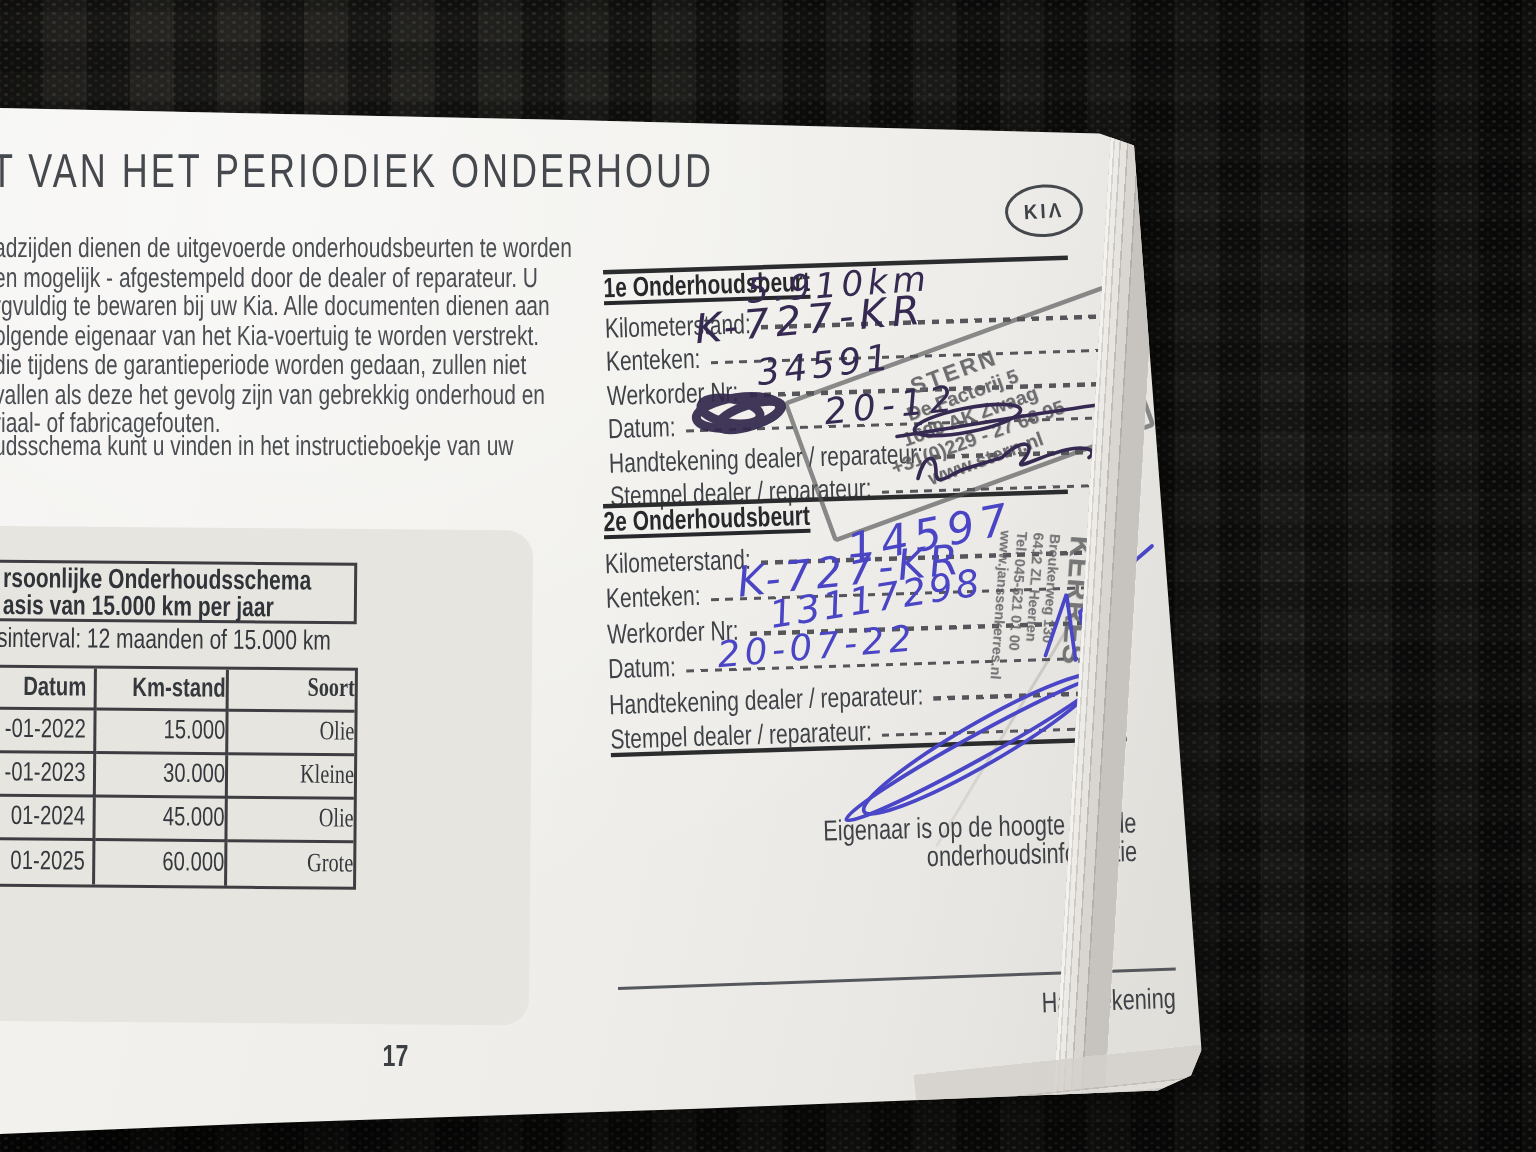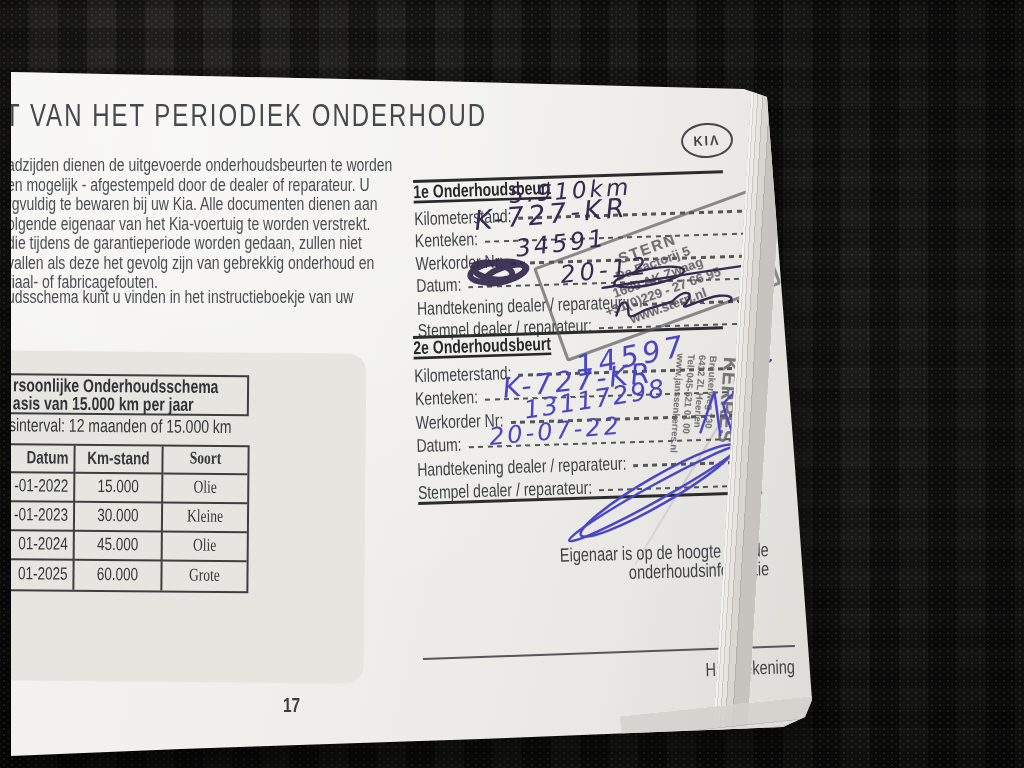--- a/index.html
+++ b/index.html
@@ -9,21 +9,21 @@
       radial-gradient(ellipse at 50% 45%, rgba(0,0,0,0) 50%, rgba(0,0,0,.55) 100%),
       repeating-linear-gradient(90deg, rgba(255,255,255,.025) 0 1.5px, transparent 1.5px 28px),
       repeating-linear-gradient(0deg, rgba(255,255,255,.02) 0 1.5px, transparent 1.5px 19px),
       #171715;
     font-family:"Liberation Sans",sans-serif;}
   .weave{position:absolute;inset:0;pointer-events:none;background:
       radial-gradient(rgba(215,210,192,.11) 1px, transparent 1.6px) 0 0/8px 6px,
       radial-gradient(rgba(215,210,192,.06) 1px, transparent 1.6px) 4px 3px/8px 6px,
       repeating-linear-gradient(90deg, rgba(0,0,0,.30) 0 29px, rgba(255,255,255,.012) 29px 58px),
       repeating-linear-gradient(0deg, rgba(0,0,0,.24) 0 20px, transparent 20px 40px);}
-  .booklet-wrap{position:absolute;inset:0;filter:drop-shadow(6px 14px 18px rgba(0,0,0,.6));margin-left:11px;}
+  .booklet-wrap{position:absolute;inset:0;filter:drop-shadow(6px 14px 18px rgba(0,0,0,.6));}
   .booklet{position:absolute;inset:0;
     clip-path:polygon(0px 72px,380px 80px,733px 89px,756px 97px,782px 440px,801px 700px,794px 717px,772px 727px,470px 739px,170px 749px,0px 756px);}
   .page-surface{position:absolute;inset:0;
     background:
       radial-gradient(ellipse at 18% 18%, rgba(255,255,255,.5), transparent 55%),
       linear-gradient(103deg,#f3f2ef 8%,#efeeea 40%,#eae8e4 62%,#dcdad5 85%,#ccc9c4 98%);}
   .edge-right{position:absolute;left:741px;top:83px;width:34px;height:650px;
     transform:rotate(3.4deg);transform-origin:0 0;z-index:40;
     background:repeating-linear-gradient(90deg,#f4f2ef 0 2px,#d7d4cf 2px 3px,#edebe7 3px 6px,#ccc9c3 6px 7px,#e7e4df 7px 11px,#bfbcb6 11px 12px,#d9d6d1 12px 18px,#b3b0ab 18px 19px,#c7c4bf 19px 34px);}
   .edge-bottom{position:absolute;left:610px;top:706px;width:200px;height:30px;opacity:.85;
@@ -44,26 +44,26 @@
   .grey-panel{position:absolute;left:-36px;top:352px;width:390px;height:330px;background:#e7e5e0;
     border-radius:18px;transform:rotate(.5deg);z-index:5;}
   .sched-box{position:absolute;left:-40px;top:374px;width:278px;height:41px;border:2px solid #3e3e42;
     z-index:10;padding:3px 0 0 40px;box-sizing:border-box;color:#303338;font-size:14px;font-weight:bold;transform:rotate(.5deg);}
   .sched-box div{height:18px;}
   .sched-interval{position:absolute;left:-2px;top:419px;z-index:10;color:#35383c;font-size:14px;transform:rotate(.5deg);}
   .sched-table{position:absolute;left:-40px;top:444px;z-index:10;display:grid;
     grid-template-columns:102px 88px 84px;grid-template-rows:28px 29px 29px 29px 29px;
     border:2px solid #3e3e42;transform:rotate(.5deg);color:#35383c;font-size:13.5px;}
   .sched-table .c{border-right:2px solid #3e3e42;border-bottom:2px solid #3e3e42;
-    display:flex;align-items:center;justify-content:center;}
+    display:flex;align-items:center;justify-content:flex-end;}
   .sched-table .c:nth-child(3n){border-right:none;font-family:Liberation Serif, serif;}
   .sched-table .c:nth-child(n+13){border-bottom:none;}
   .sched-table .hd{font-weight:bold;}
   .sched-table .datum-c{justify-content:flex-end;padding-right:5px;}
-  .page-number{position:absolute;left:272px;top:698px;z-index:10;color:#3b3e42;font-size:15.5px;font-weight:bold;}
+  .page-number{position:absolute;left:255px;top:698px;z-index:10;color:#3b3e42;font-size:15.5px;font-weight:bold;}
   
   .svc{position:absolute;left:402px;width:344px;z-index:10;transform:rotate(-1.8deg);transform-origin:0 0;}
   .svc1{top:180px;} .svc2{top:336px;}
   .rule{height:3px;background:#2a2c2e;width:310px;}
   .rule-full{width:344px;}
   .svc-heading{margin:2px 0 0 0;height:20px;font-size:14px;font-weight:bold;color:#26282b;}
   .svc-heading .cond{text-decoration:underline;text-decoration-thickness:1.5px;text-underline-offset:2px;}
   .frow{display:flex;align-items:flex-end;}
   .svc1 .frow{height:22.5px;} .svc2 .frow{height:23.5px;}
   .flabel{font-size:14px;color:#3f4348;}

